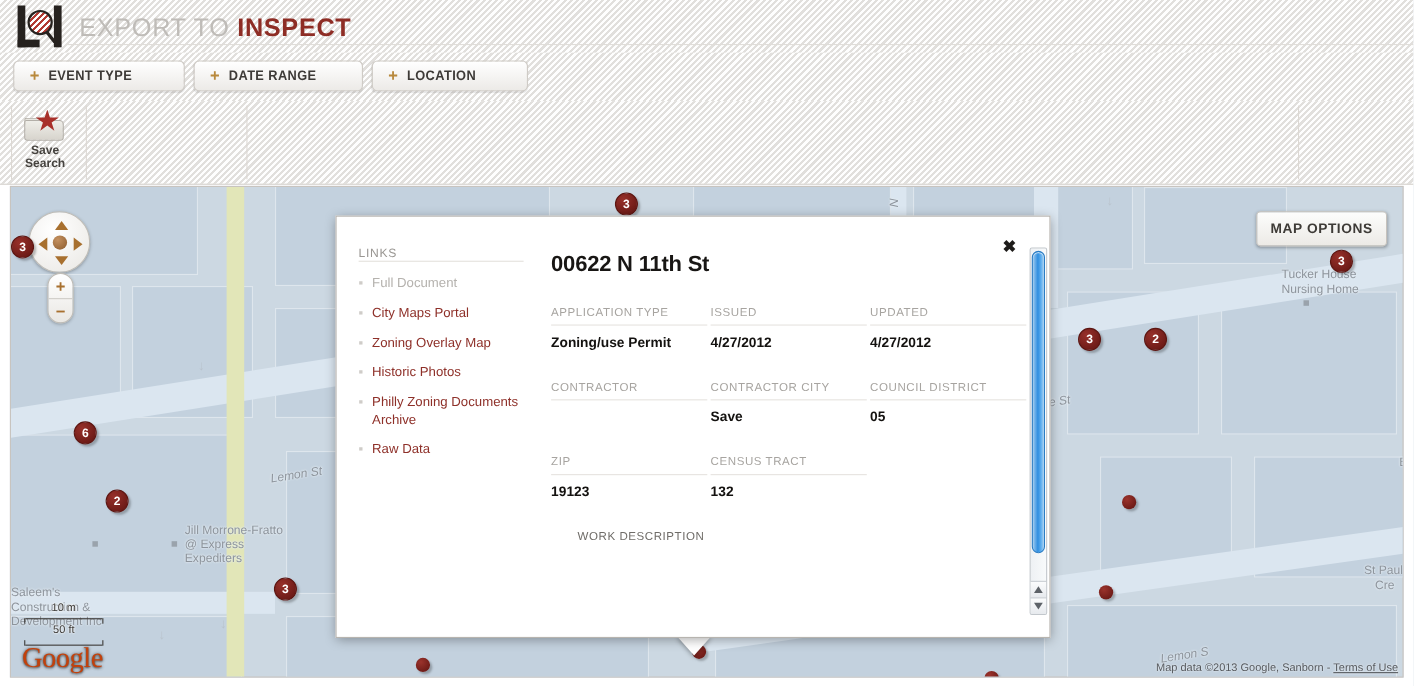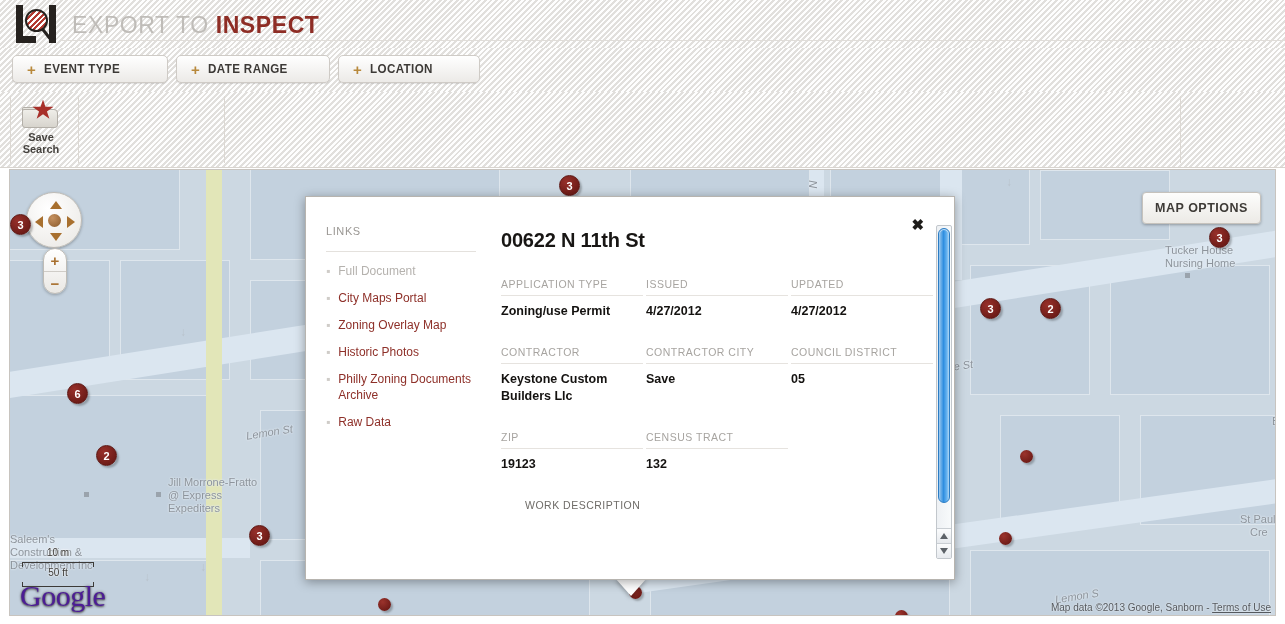--- a/index.html
+++ b/index.html
@@ -272,22 +272,22 @@
     position: relative; height: 5px; border: 1px solid #3c3a37;
     border-top: none; border-bottom: none;
   }
   #scale-bar .sline::after {
     content: ""; position: absolute; left: 0; right: 0; bottom: 0;
     height: 1px; background: #3c3a37;
   }
   #scale-bar .sline.top::after { bottom: auto; top: 0; }
   #google-wm {
     position: absolute; left: 10px; bottom: 2px;
-    font-family: "Liberation Serif", serif; font-size: 30px;
-    color: #4c1d95; text-shadow: 0 1px 2px rgba(70,70,70,0.9), 0 0 3px rgba(90,90,90,0.8);
+    font-family: "Liberation Serif", serif; font-size: 26px;
+    color: #c2410c; text-shadow: 0 1px 2px rgba(70,70,70,0.9), 0 0 3px rgba(90,90,90,0.8);
     letter-spacing: -0.5px;
   }
   #attrib {
     position: absolute; right: 4px; bottom: 2px;
     font-size: 10px; color: #55595e; white-space: nowrap;
     text-shadow: 0 0 2px rgba(255,255,255,0.9);
   }
   #attrib .tou { color: #55595e; text-decoration: underline; cursor: pointer; }
 
   
@@ -304,21 +304,21 @@
   }
   #popup-close {
     position: absolute; right: 30px; top: 20px;
     font-size: 15px; font-weight: bold; color: #1d1b19; cursor: pointer;
     line-height: 1;
   }
 
   #links-col { position: absolute; left: 20px; top: 28px; width: 150px; }
   #links-col .links-title {
     font-size: 11px; color: #9a9793; letter-spacing: 0.6px;
-    padding-bottom: 14px; border-bottom: 1px solid #e4e1dd;
+    padding-bottom: 0; border-bottom: 1px solid #e4e1dd;
   }
   .link-item {
     display: flex; gap: 8px; margin-top: 11px; cursor: pointer;
     font-size: 12px; line-height: 16px; color: #8e3029;
   }
   .link-item .bullet { color: #cfccc8; font-size: 12px; line-height: 16px; }
   .link-item.disabled { color: #b5b2ae; cursor: default; }
 
   #detail-col { position: absolute; left: 195px; top: 28px; right: 38px; }
   #permit-no {
@@ -589,21 +589,20 @@
           <div class="field">
             <div class="f-label">ISSUED</div>
             <div class="f-value">4/27/2012</div>
           </div>
           <div class="field">
             <div class="f-label">UPDATED</div>
             <div class="f-value">4/27/2012</div>
           </div>
           <div class="field">
             <div class="f-label">CONTRACTOR</div>
-            <div class="f-value">Keystone Custom Builders Llc</div>
           </div>
           <div class="field">
             <div class="f-label">CONTRACTOR CITY</div>
             <div class="f-value">Save</div>
           </div>
           <div class="field">
             <div class="f-label">COUNCIL DISTRICT</div>
             <div class="f-value">05</div>
           </div>
           <div class="field">

